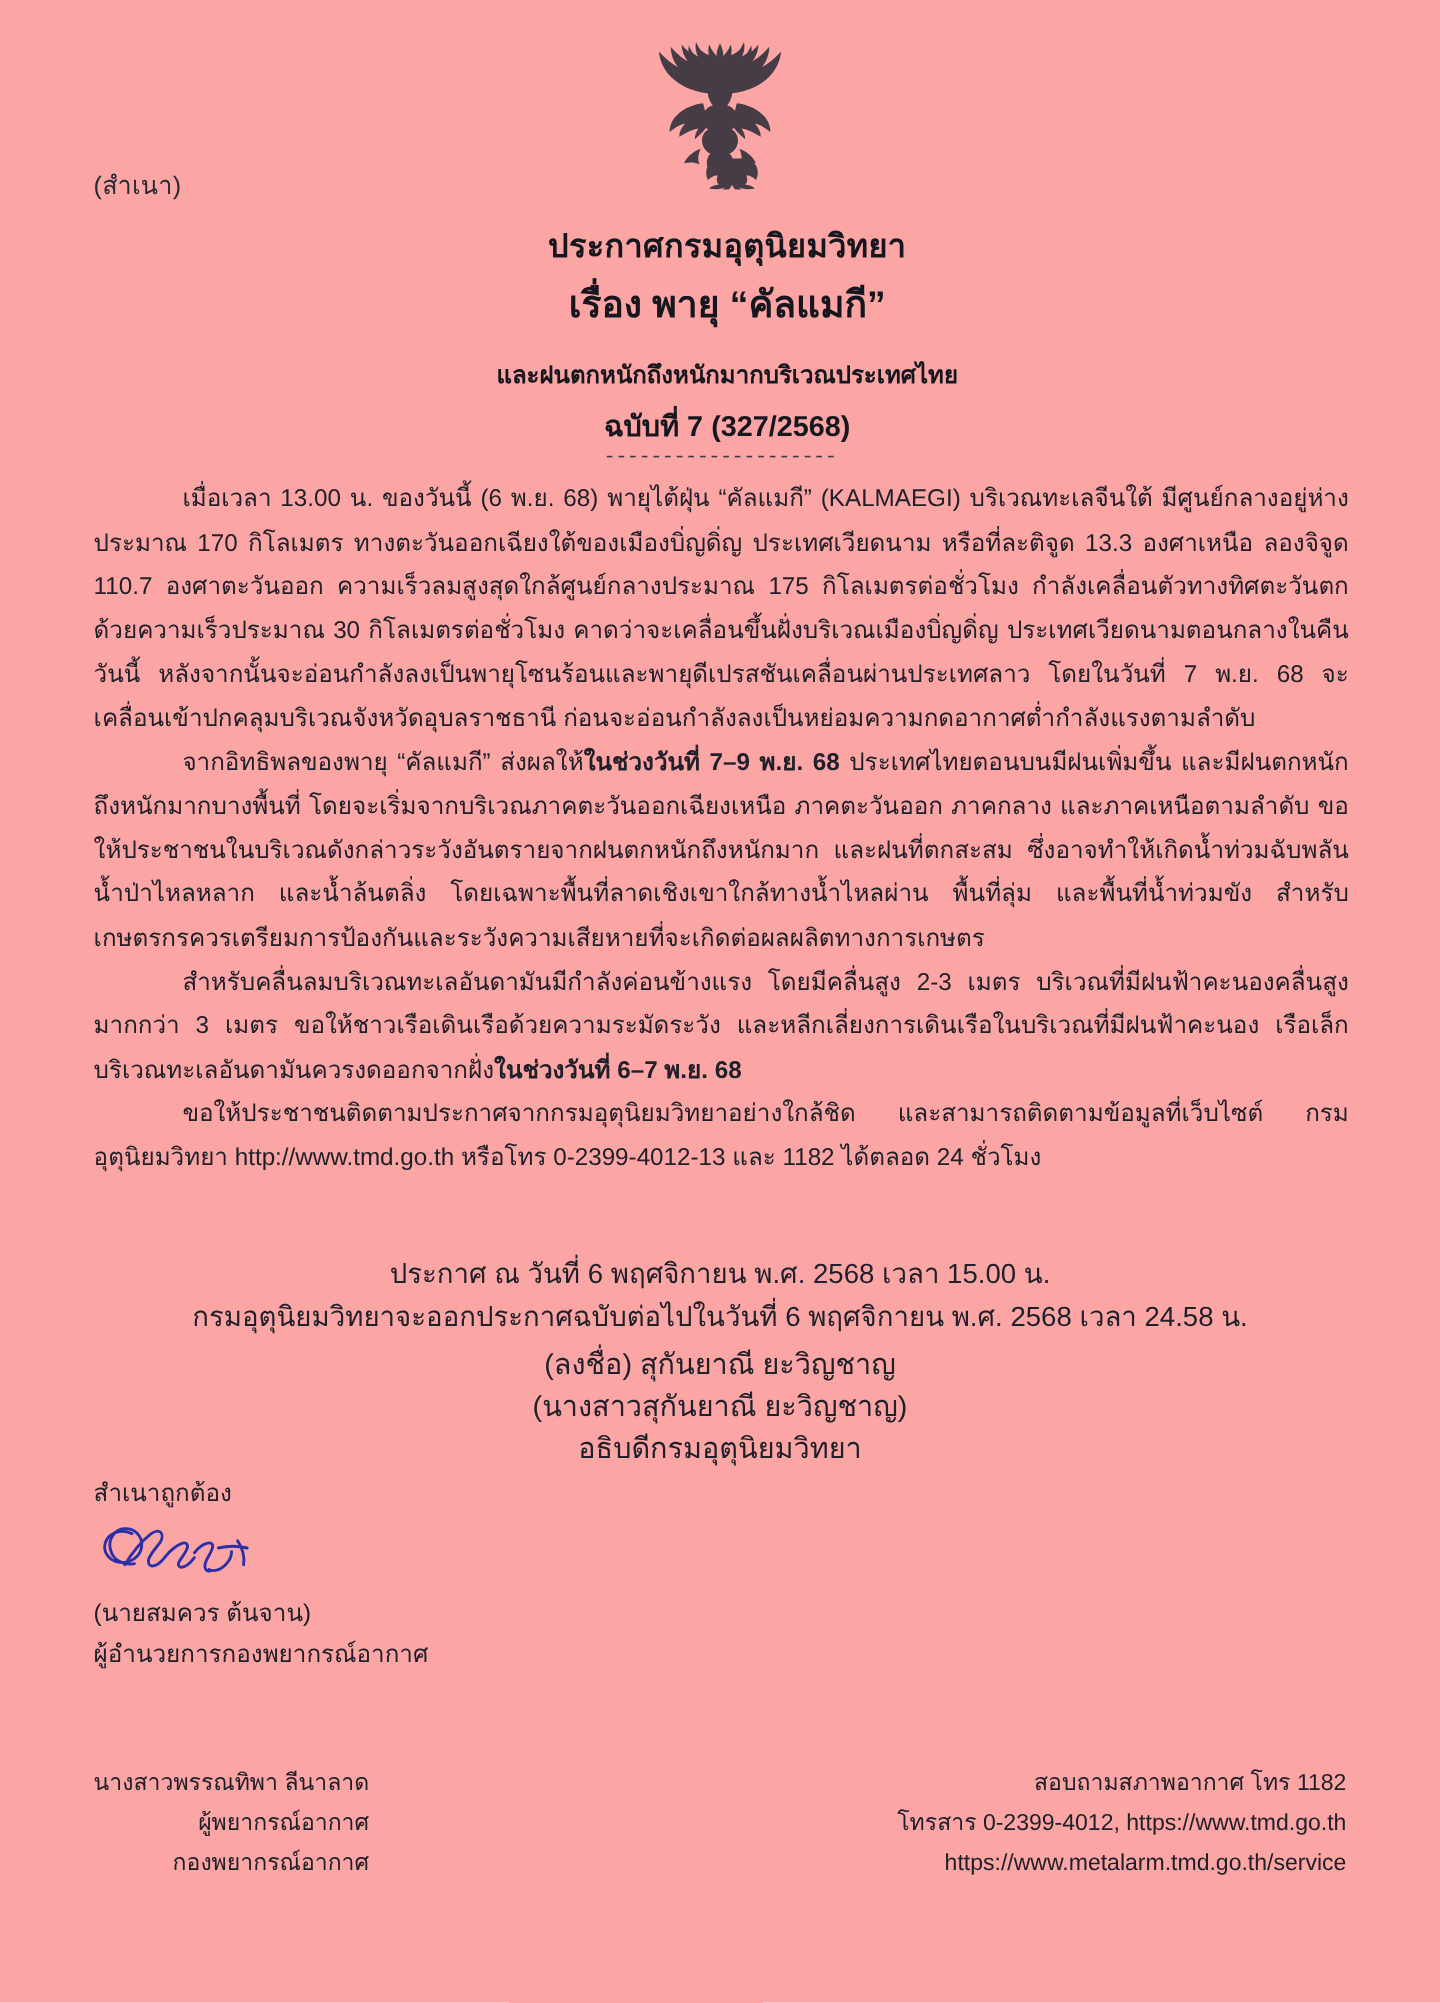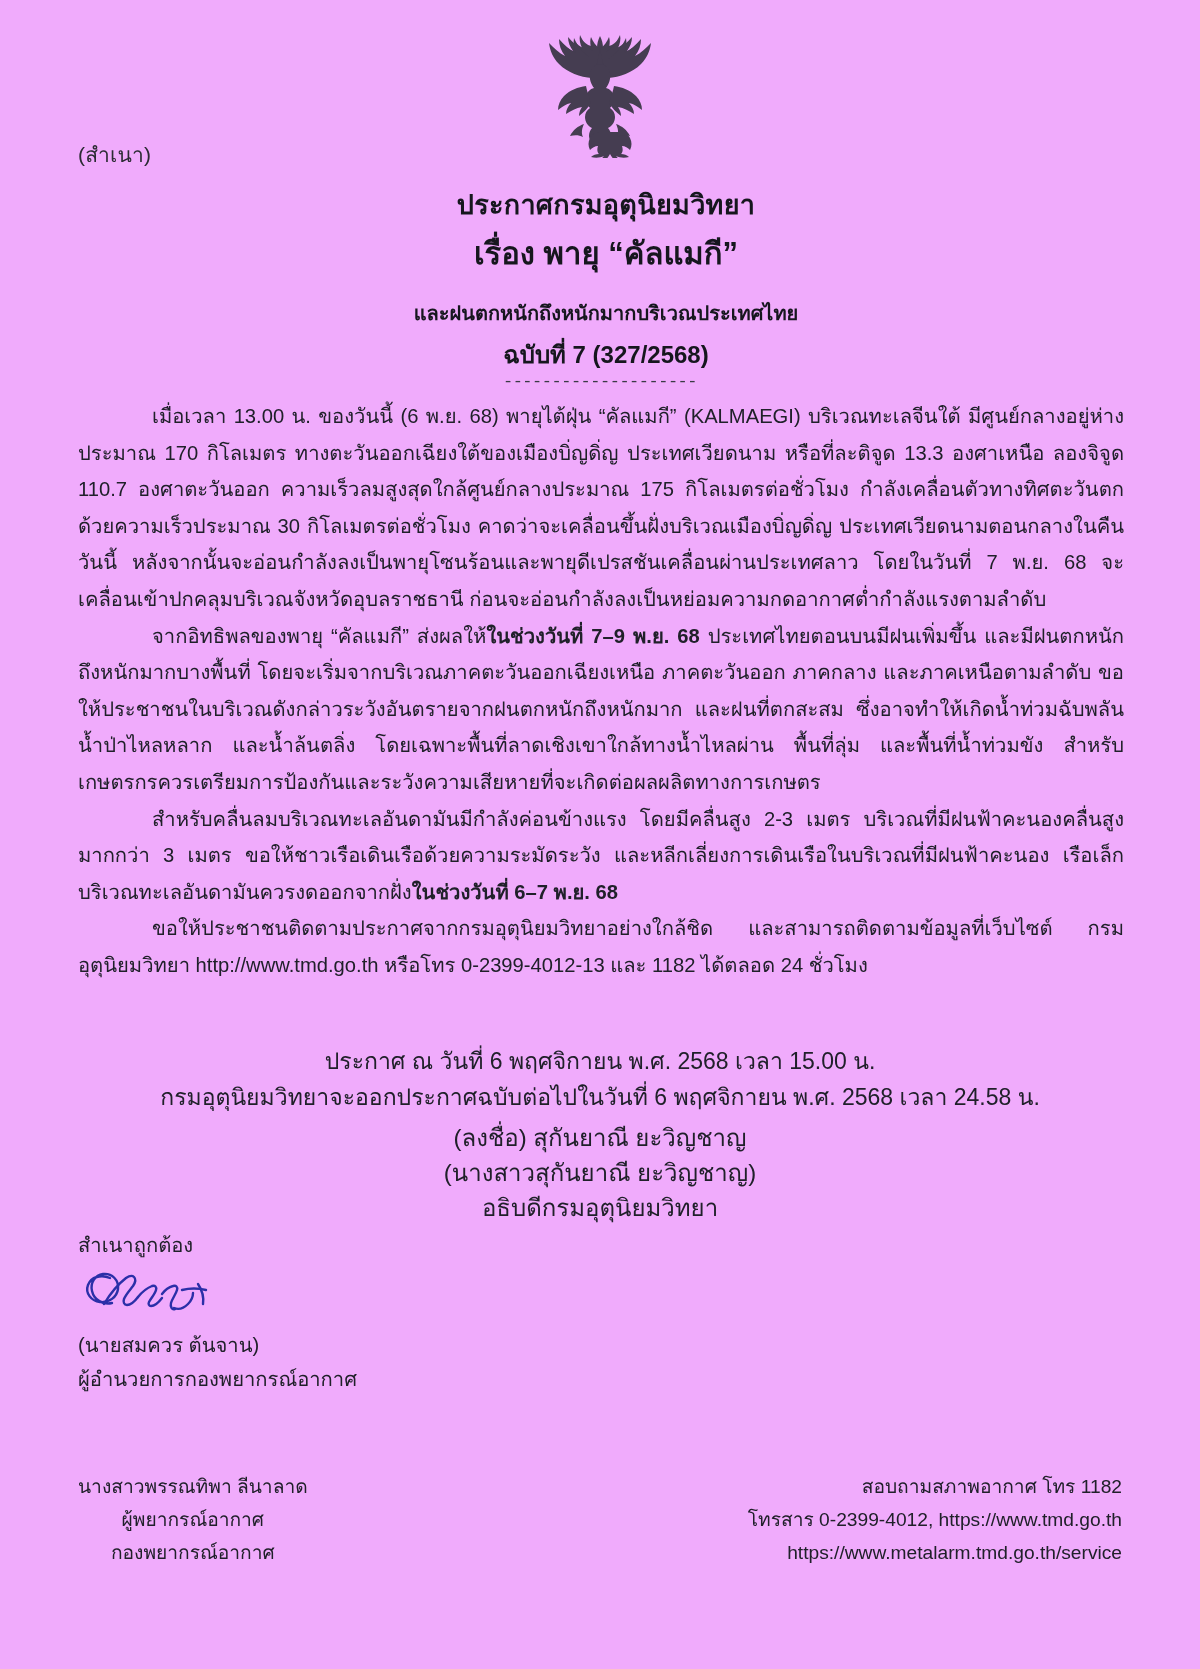--- a/index.html
+++ b/index.html
@@ -12,21 +12,21 @@
     width: 1200px;
     height: 1669px;
     position: relative;
     font-family: "Liberation Sans", "DejaVu Sans", sans-serif;
     color: #1a1a22;
     overflow: hidden;
   }
   .page {
     position: absolute;
     inset: 0;
-    background: #f0abfc;
+    background: #fca5a5;
     padding: 0;
     text-decoration: underline;
   }
 
   
   .copy-mark {
     position: absolute;
     left: 78px;
     top: 138px;
     font-size: 21px;
@@ -168,21 +168,21 @@
     left: 78px;
     right: 78px;
     top: 1470px;
     display: flex;
     justify-content: space-between;
     align-items: flex-start;
     font-size: 19.2px;
     line-height: 33px;
     color: #20202a;
   }
-  .footer-left { text-align: center; }
+  .footer-left { text-align: right; }
   .footer-right { text-align: right; }
   .footer div { white-space: nowrap; }
 </style>
 </head>
 <body>
 
 <div class="page">
 
   <div class="copy-mark">(สำเนา)</div>
 

